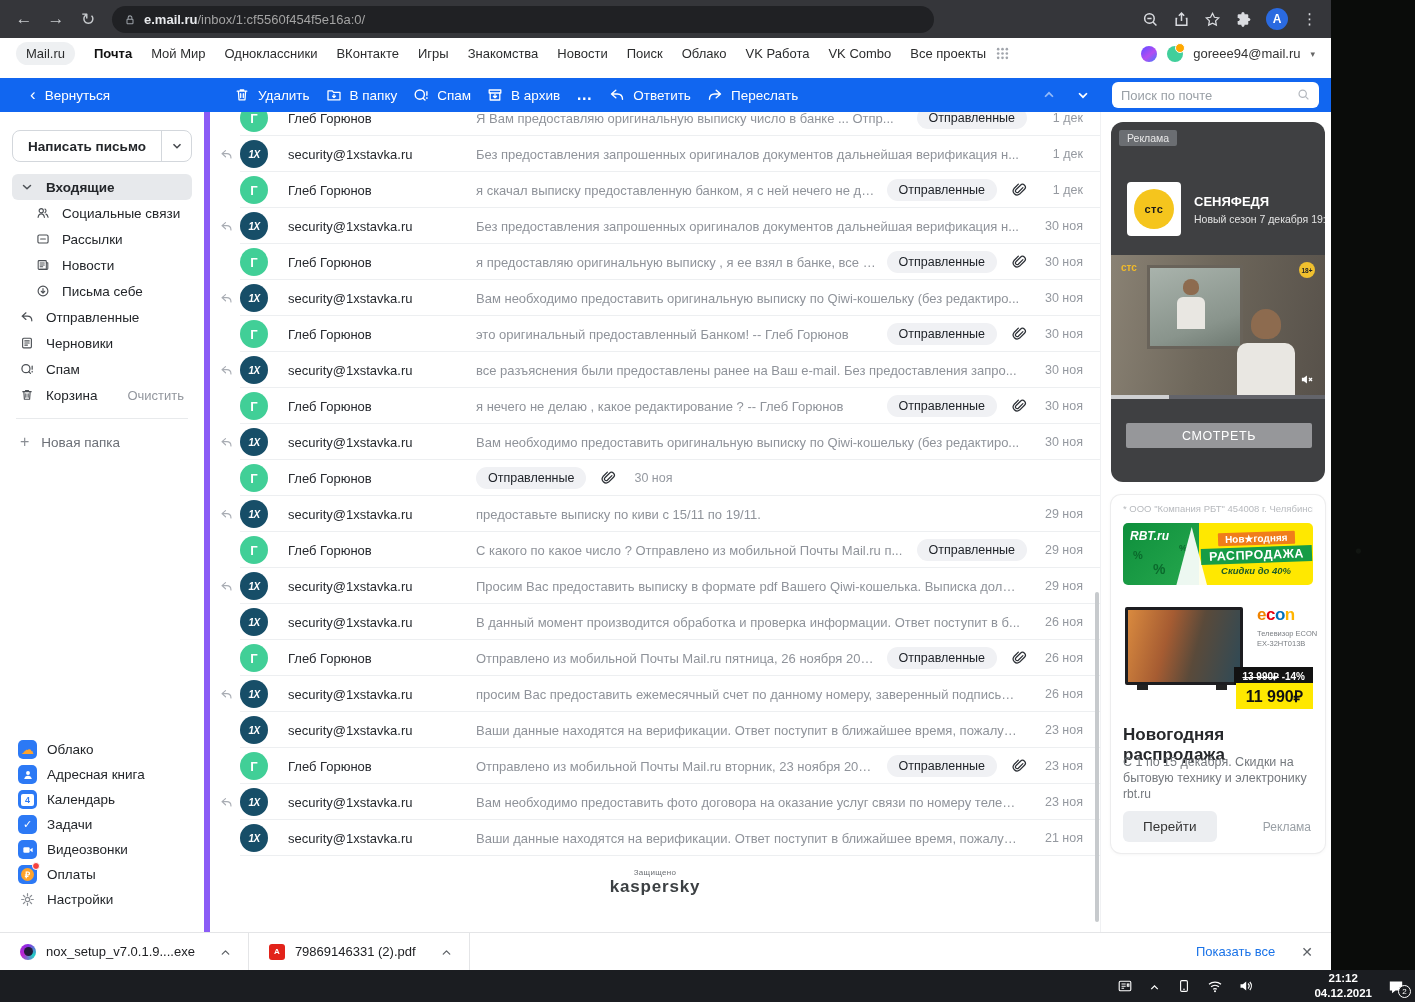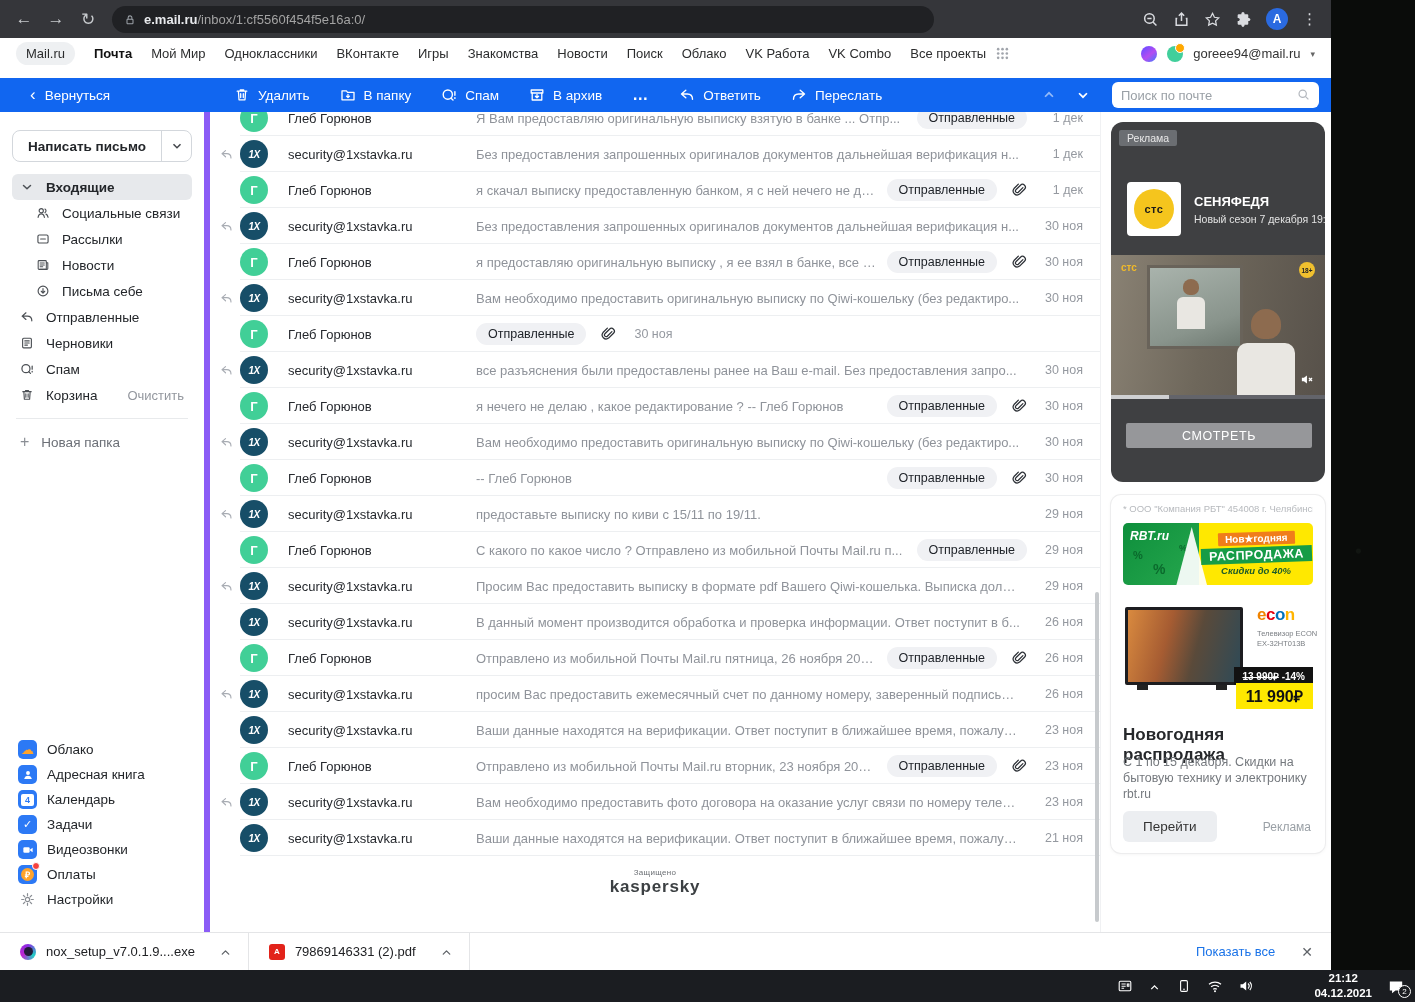--- a/index.html
+++ b/index.html
@@ -45,21 +45,21 @@
     border-radius:50%; background:#ffa800; border:1.5px solid #fff; }
   .acc-email { font-size:13px; color:#333; cursor:pointer; }
   .caret { font-size:9px; color:#666; }
 
   .white-gap { height:8px; background:#fff; }
 
   
   .bluebar { height:34px; background:#1166f0; display:flex; align-items:center; color:#fff; font-size:13.5px; }
   .back-btn { display:flex; align-items:center; gap:9px; padding-left:30px; width:212px; cursor:pointer; }
   .back-btn .chev { font-size:17px; line-height:1; margin-top:-2px; }
-  .tb-actions { display:flex; align-items:center; gap:30px; margin-left:22px; }
+  .tb-actions { display:flex; align-items:center; gap:16px; margin-left:22px; }
   .tb-btn { display:flex; align-items:center; gap:8px; cursor:pointer; white-space:nowrap; }
   .tb-btn .ic { width:16px; height:16px; color:#fff; }
   .tb-btn.dots-only { font-size:16px; font-weight:700; letter-spacing:1px; }
   .nav-chevs { margin-left:auto; display:flex; align-items:center; gap:20px; }
   .nav-chev { width:14px; height:14px; cursor:pointer; }
   .nav-chev.up { color:rgba(255,255,255,.55); }
   .nav-chev.down { color:#fff; }
   .searchbox { margin:0 12px 0 22px; width:207px; height:26px; background:#fff; border-radius:6px;
     display:flex; align-items:center; padding:0 9px; }
   .searchbox input { border:none; outline:none; flex:1; font-size:13px; color:#333;
@@ -535,21 +535,21 @@
             </li>
           </ul>
       </aside>
 
       <main class="maillist">
         <ul id="emails">
             <li class="email-row partial">
               <span class="rep-mark"></span>
               <span class="ava person">Г</span>
               <span class="sender">Глеб Горюнов</span>
-              <span class="snippet">Я Вам предоставляю оригинальную выписку взятую в банке ... Отпр...</span>
+              <span class="snippet">Я Вам предоставляю оригинальную выписку число в банке ... Отпр...</span>
               <span class="sent-badge">Отправленные</span>
               <span class="edate">1 дек</span>
             </li>
             <li class="email-row">
               <span class="rep-mark"><svg viewBox="0 0 16 16" width="100%" height="100%" fill="none" stroke="currentColor" stroke-width="1.4" stroke-linecap="round" stroke-linejoin="round">
                   <path d="M6.8 3.2L2.5 7l4.3 3.8M2.5 7h5.8c3.2 0 5.2 1.9 5.2 5.3"></path>
                 </svg></span>
               <span class="ava brand">1X</span>
               <span class="sender">security@1xstavka.ru</span>
               <span class="snippet">Без предоставления запрошенных оригиналов документов дальнейшая верификация н...</span>
@@ -592,20 +592,21 @@
                 </svg></span>
               <span class="ava brand">1X</span>
               <span class="sender">security@1xstavka.ru</span>
               <span class="snippet">Вам необходимо предоставить оригинальную выписку по Qiwi-кошельку (без редактиро...</span>
               <span class="edate">30 ноя</span>
             </li>
             <li class="email-row">
               <span class="rep-mark"></span>
               <span class="ava person">Г</span>
               <span class="sender">Глеб Горюнов</span>
+              <span class="snippet">это оригинальный предоставленный Банком! -- Глеб Горюнов</span>
               <span class="sent-badge">Отправленные</span>
               <span class="clip"><svg viewBox="0 0 16 16" width="100%" height="100%" fill="none" stroke="currentColor" stroke-width="1.25" stroke-linecap="round" stroke-linejoin="round">
                   <path d="M11.9 5.6l-4.6 4.6a1.7 1.7 0 01-2.4-2.4l4.6-4.6a2.8 2.8 0 014 4l-4.9 4.9a4 4 0 01-5.6-5.6l4.4-4.4"></path>
                 </svg></span>
               <span class="edate">30 ноя</span>
             </li>
             <li class="email-row">
               <span class="rep-mark"><svg viewBox="0 0 16 16" width="100%" height="100%" fill="none" stroke="currentColor" stroke-width="1.4" stroke-linecap="round" stroke-linejoin="round">
                   <path d="M6.8 3.2L2.5 7l4.3 3.8M2.5 7h5.8c3.2 0 5.2 1.9 5.2 5.3"></path>
                 </svg></span>
@@ -631,21 +632,20 @@
                 </svg></span>
               <span class="ava brand">1X</span>
               <span class="sender">security@1xstavka.ru</span>
               <span class="snippet">Вам необходимо предоставить оригинальную выписку по Qiwi-кошельку (без редактиро...</span>
               <span class="edate">30 ноя</span>
             </li>
             <li class="email-row">
               <span class="rep-mark"></span>
               <span class="ava person">Г</span>
               <span class="sender">Глеб Горюнов</span>
-              <span class="snippet">-- Глеб Горюнов</span>
               <span class="sent-badge">Отправленные</span>
               <span class="clip"><svg viewBox="0 0 16 16" width="100%" height="100%" fill="none" stroke="currentColor" stroke-width="1.25" stroke-linecap="round" stroke-linejoin="round">
                   <path d="M11.9 5.6l-4.6 4.6a1.7 1.7 0 01-2.4-2.4l4.6-4.6a2.8 2.8 0 014 4l-4.9 4.9a4 4 0 01-5.6-5.6l4.4-4.4"></path>
                 </svg></span>
               <span class="edate">30 ноя</span>
             </li>
             <li class="email-row">
               <span class="rep-mark"><svg viewBox="0 0 16 16" width="100%" height="100%" fill="none" stroke="currentColor" stroke-width="1.4" stroke-linecap="round" stroke-linejoin="round">
                   <path d="M6.8 3.2L2.5 7l4.3 3.8M2.5 7h5.8c3.2 0 5.2 1.9 5.2 5.3"></path>
                 </svg></span>

